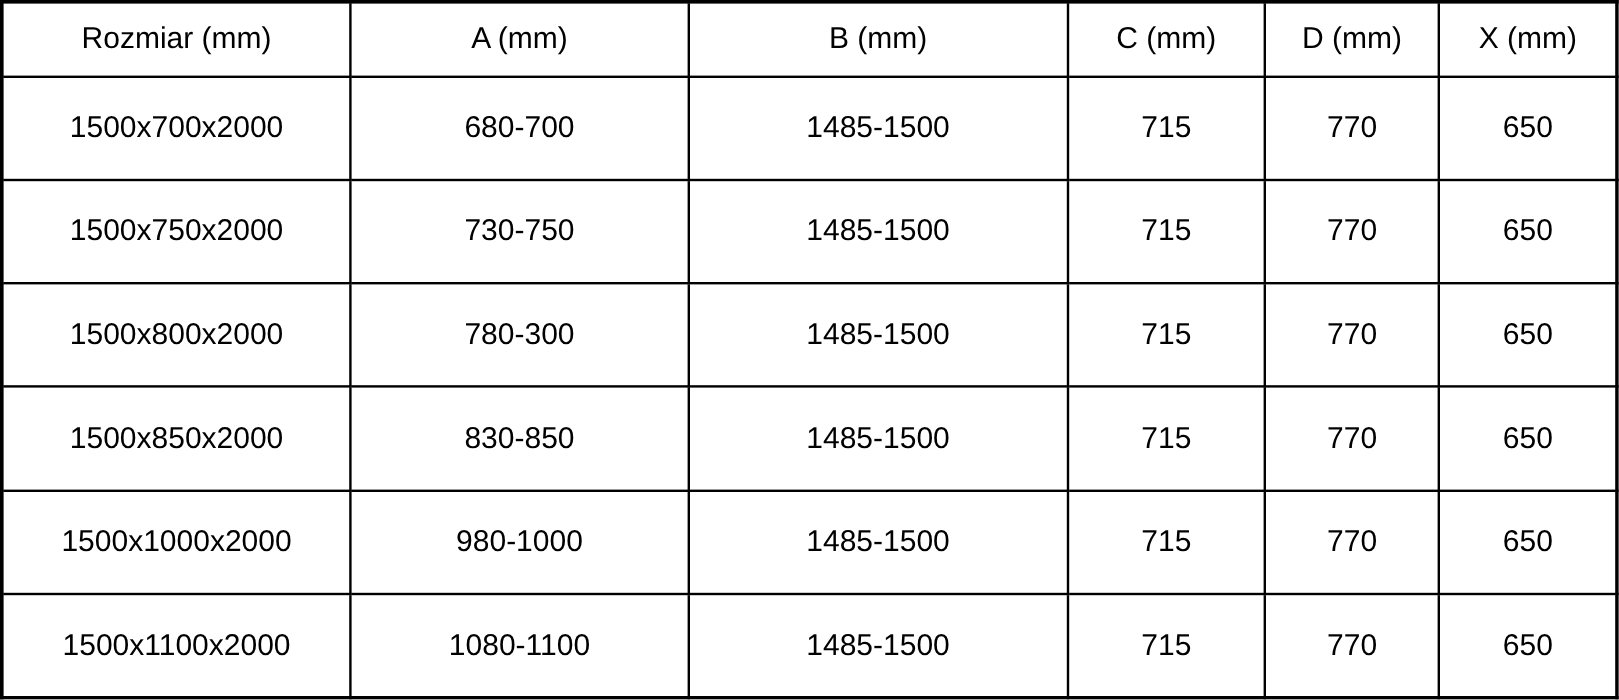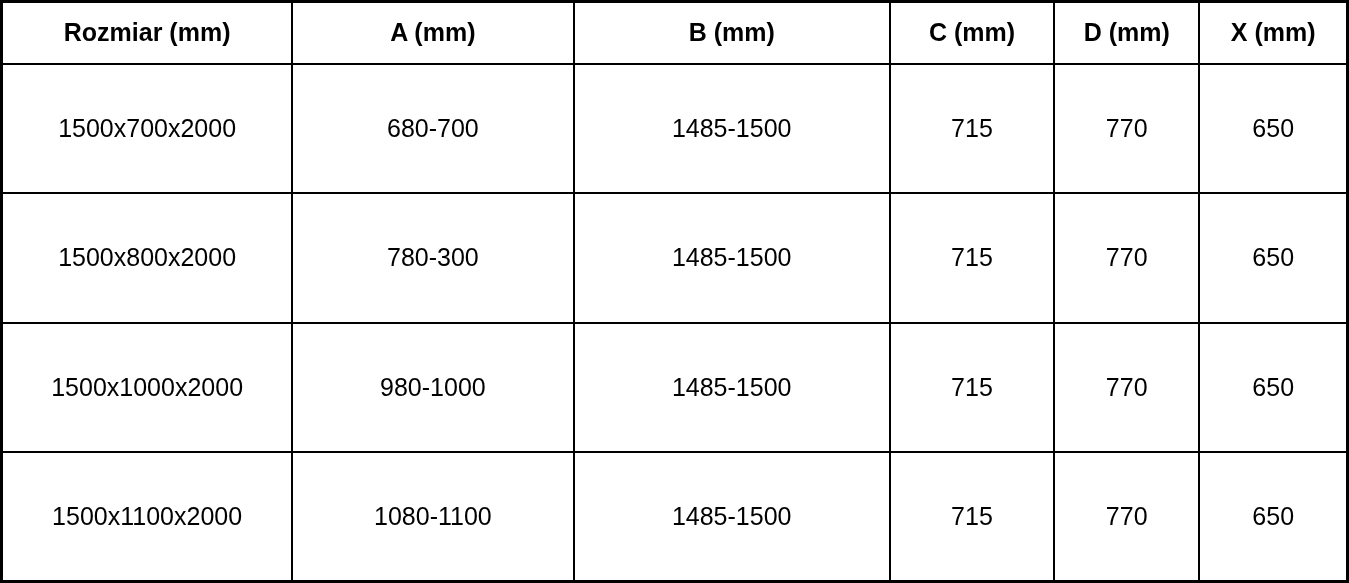--- a/index.html
+++ b/index.html
@@ -29,21 +29,21 @@
     color: #000000;
     padding: 0;
     overflow: hidden;
     white-space: nowrap;
   }
   table.spec-table {
     border: 3px solid #000000;
   }
   table.spec-table th {
     font-size: 25px;
-    font-weight: bold;
+    font-weight: normal;
     height: 62px;
   }
   table.spec-table td {
     font-size: 25px;
     font-weight: normal;
     height: 77px;
   }
   col.c-rozmiar { width: 21.6%; }
   col.c-a       { width: 20.9%; }
   col.c-b       { width: 23.5%; }
@@ -77,22 +77,38 @@
     <tbody>
       <tr>
         <td>1500x700x2000</td>
         <td>680-700</td>
         <td>1485-1500</td>
         <td>715</td>
         <td>770</td>
         <td>650</td>
       </tr>
       <tr>
+        <td>1500x750x2000</td>
+        <td>730-750</td>
+        <td>1485-1500</td>
+        <td>715</td>
+        <td>770</td>
+        <td>650</td>
+      </tr>
+      <tr>
         <td>1500x800x2000</td>
         <td>780-300</td>
+        <td>1485-1500</td>
+        <td>715</td>
+        <td>770</td>
+        <td>650</td>
+      </tr>
+      <tr>
+        <td>1500x850x2000</td>
+        <td>830-850</td>
         <td>1485-1500</td>
         <td>715</td>
         <td>770</td>
         <td>650</td>
       </tr>
       <tr>
         <td>1500x1000x2000</td>
         <td>980-1000</td>
         <td>1485-1500</td>
         <td>715</td>

